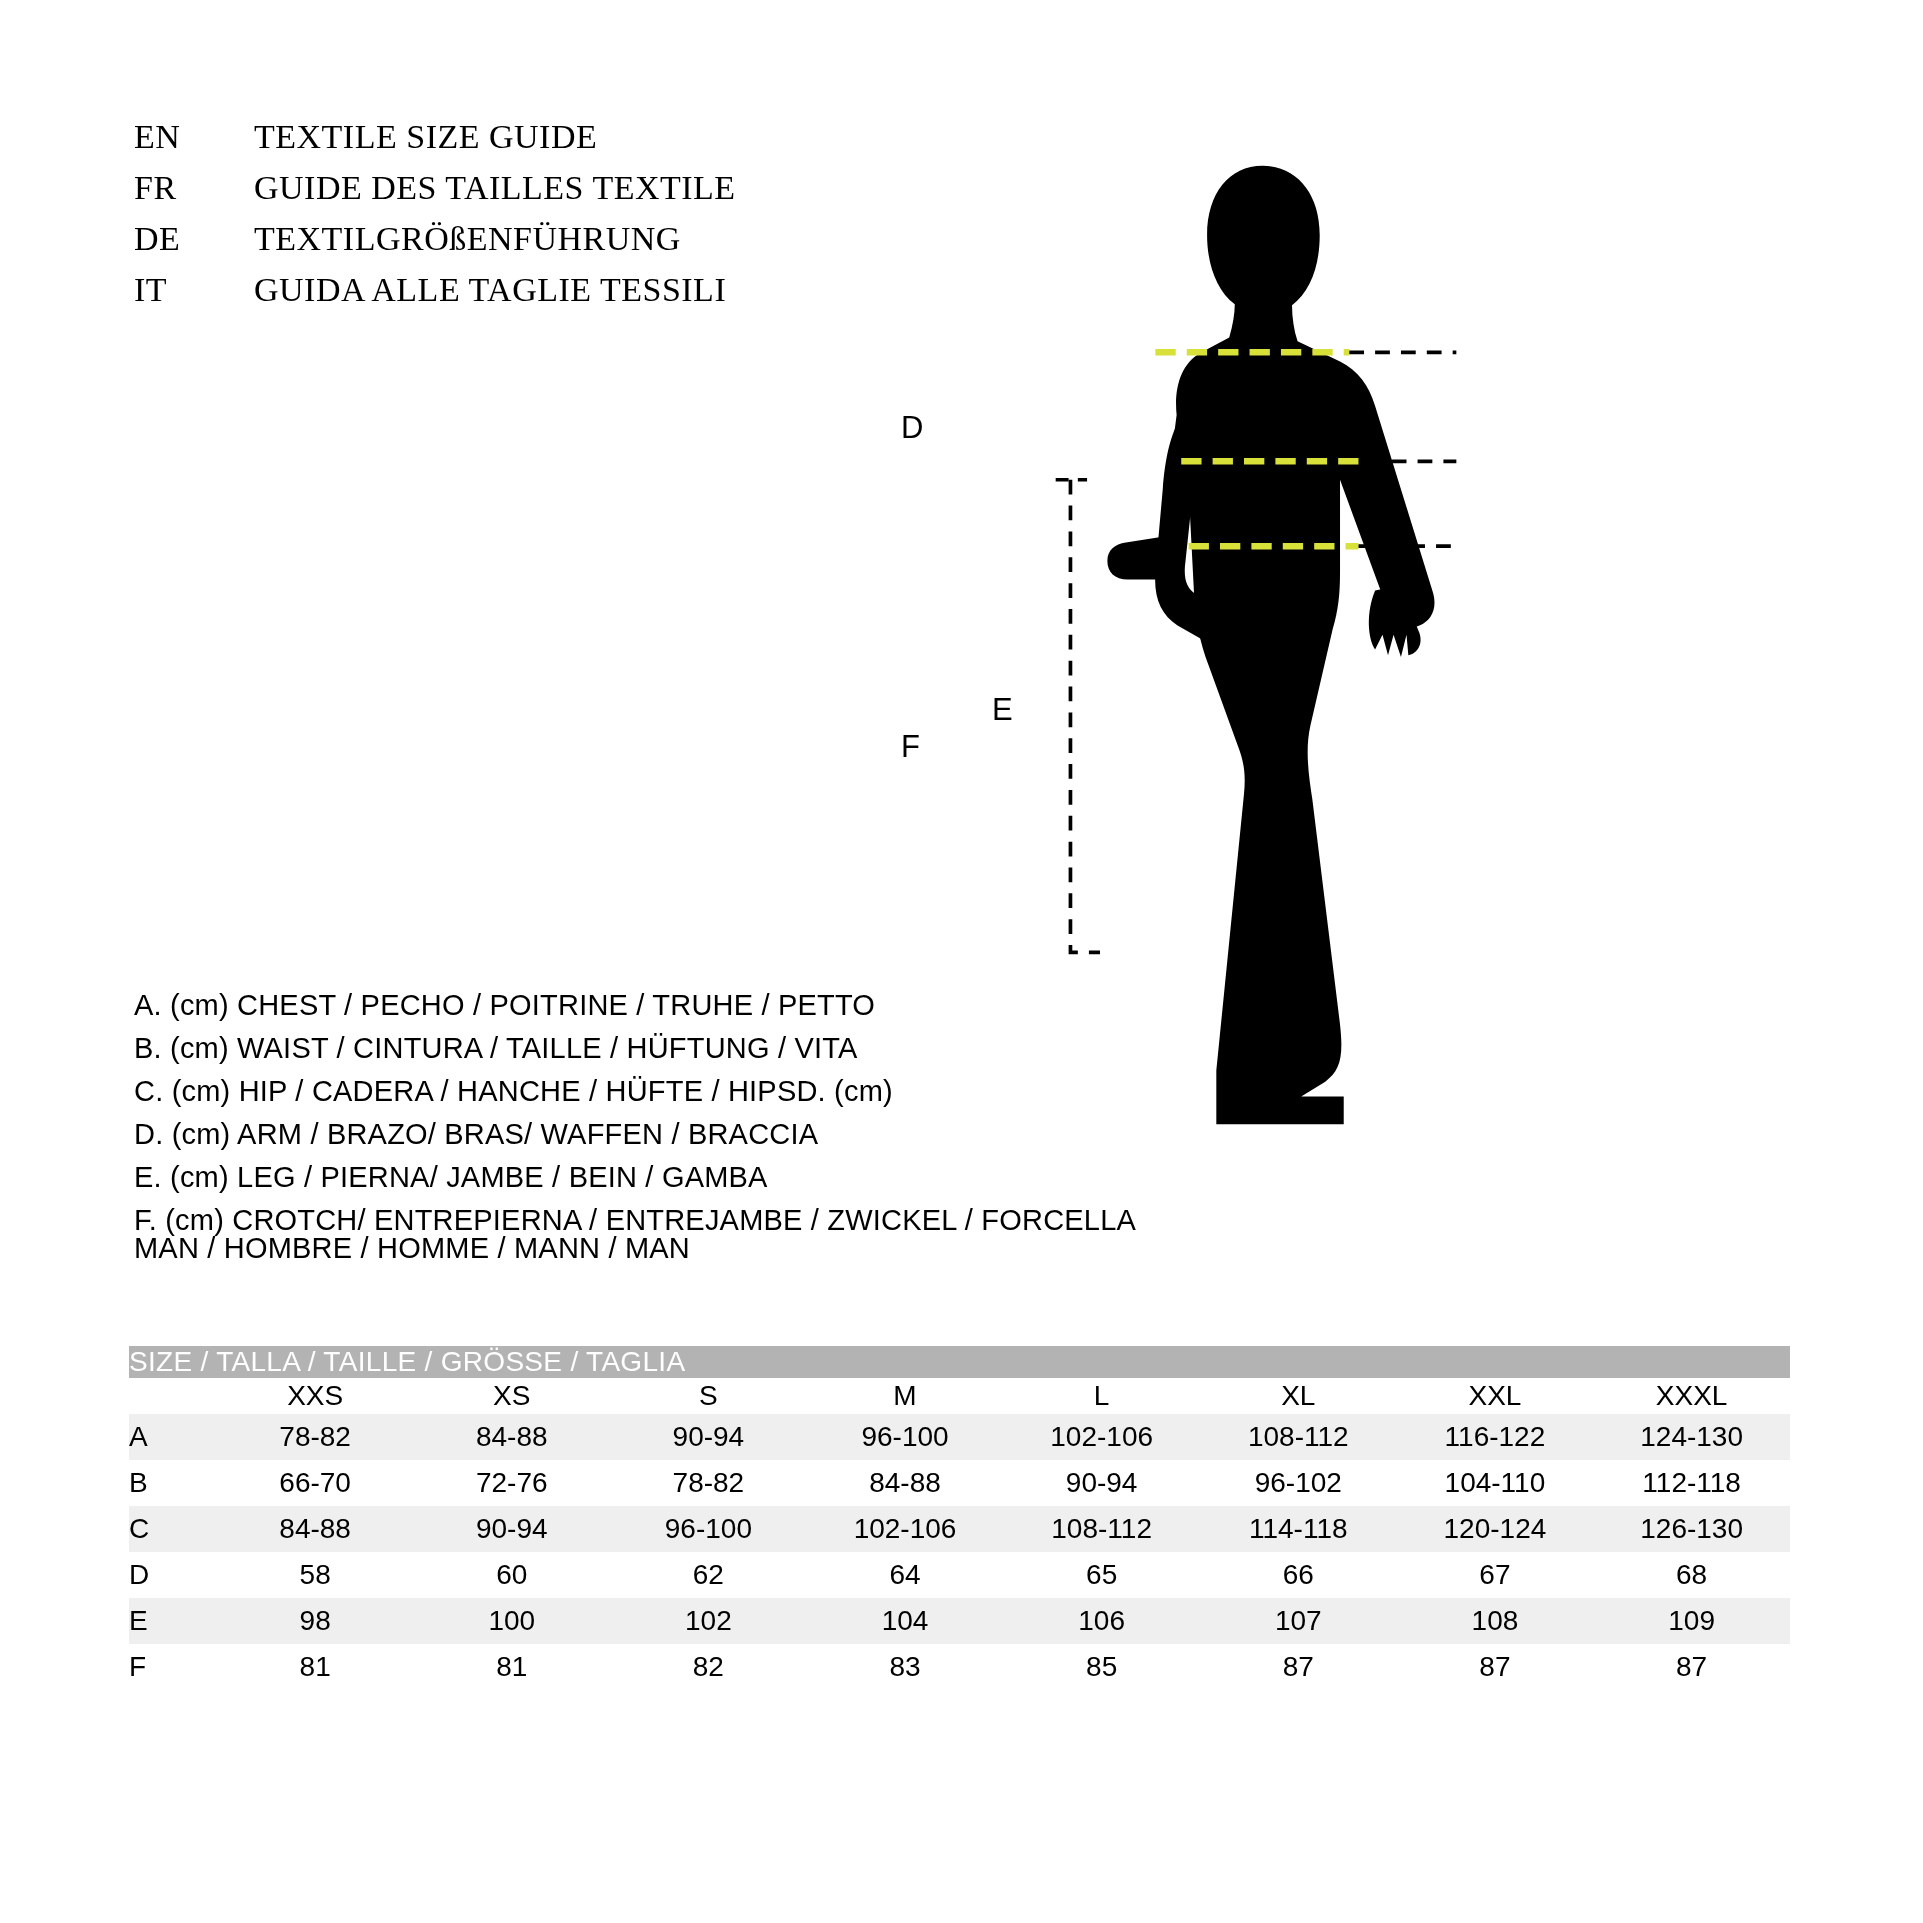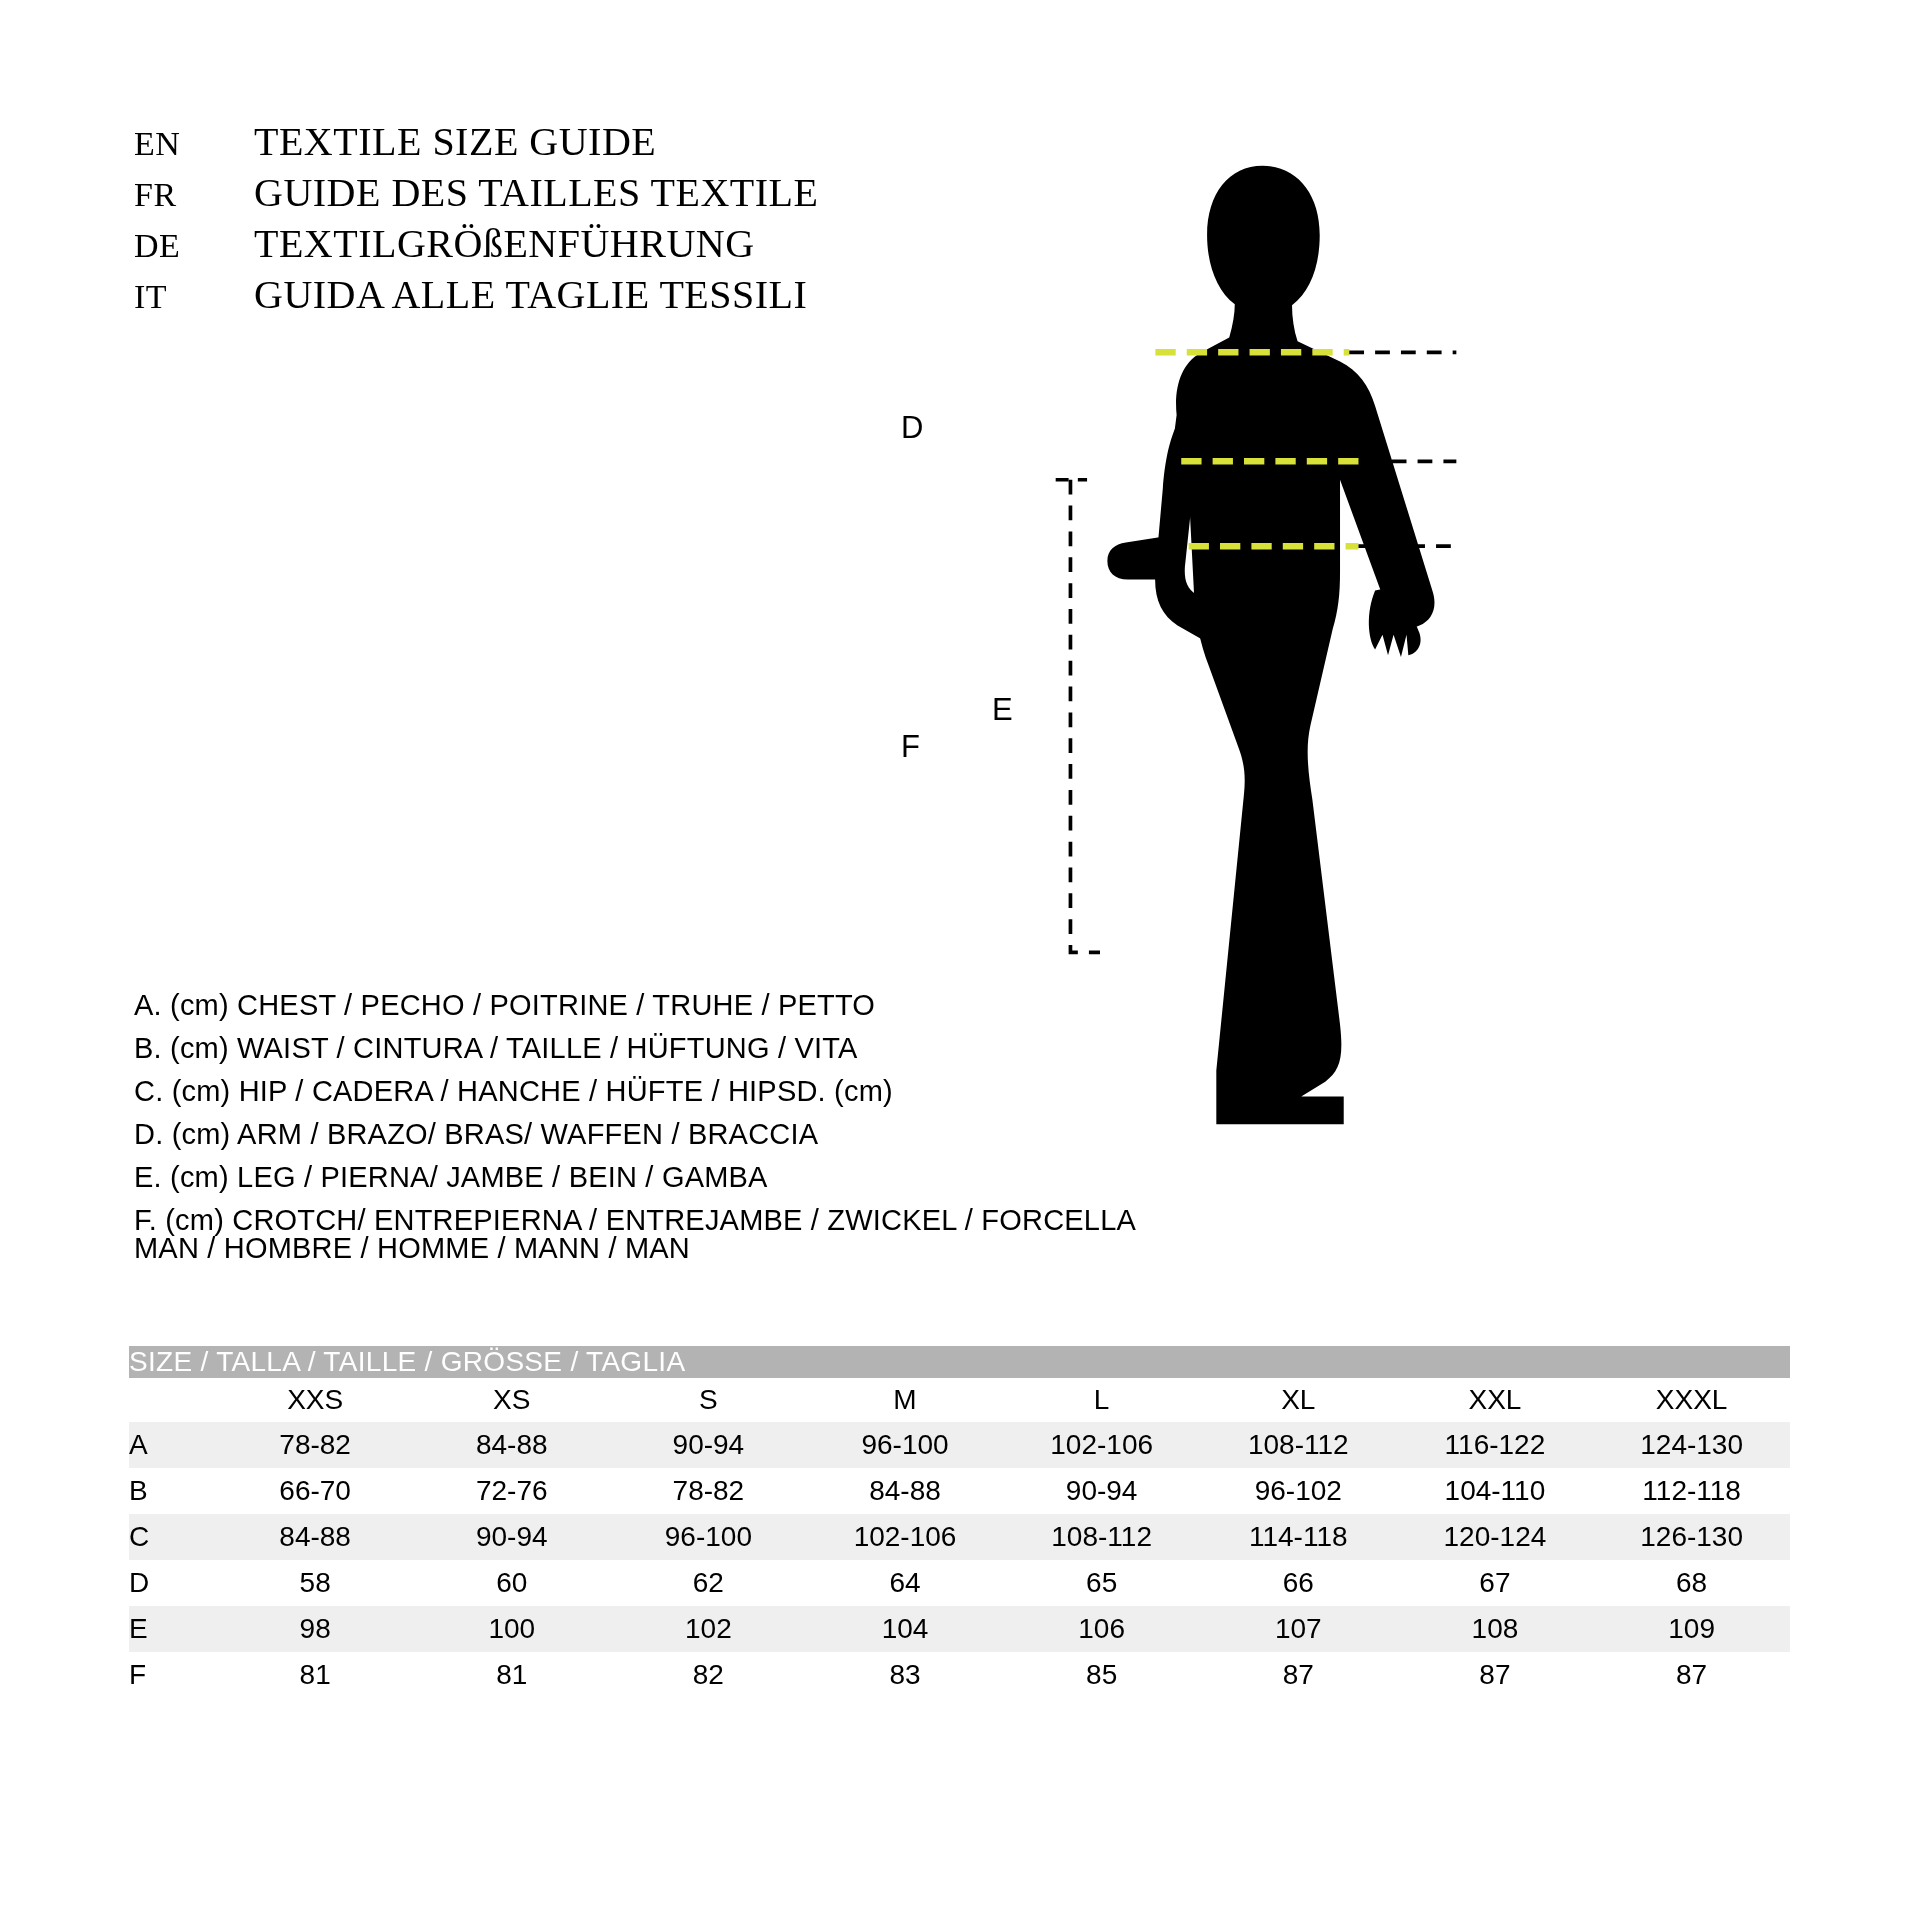--- a/index.html
+++ b/index.html
@@ -27,21 +27,21 @@
     display: flex;
     align-items: baseline;
     height: 51px;
   }
   .title-lang {
     width: 120px;
     font-size: 34px;
     letter-spacing: 0.5px;
   }
   .title-text {
-    font-size: 40px;
+    font-size: 34px;
     letter-spacing: 0.5px;
     text-align: right;
   }
 
   
   #legend-block {
     position: absolute;
     left: 134px;
     top: 960px;
     margin-top: 29px;
@@ -95,21 +95,21 @@
   .tbl-header-row td {
     background: #b3b3b3;
     color: #ffffff;
     font-size: 28px;
     height: 32px;
     text-align: left;
     padding-left: 13px;
     letter-spacing: 0.3px;
   }
   .tbl-sizes-row td {
-    height: 44px;
+    height: 36px;
     text-align: center;
     color: #000;
   }
   .tbl-data-row td {
     height: 46px;
     text-align: center;
     color: #000;
   }
   .tbl-data-row.alt td {
     background: #efefef;

